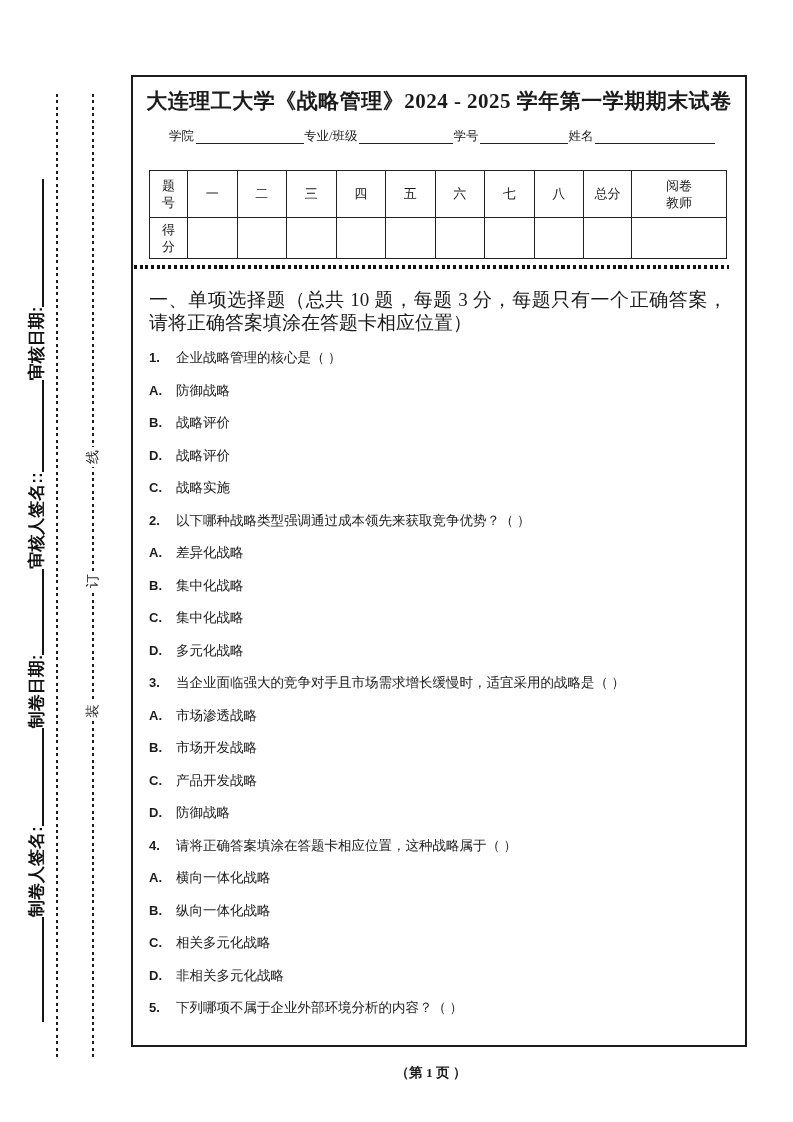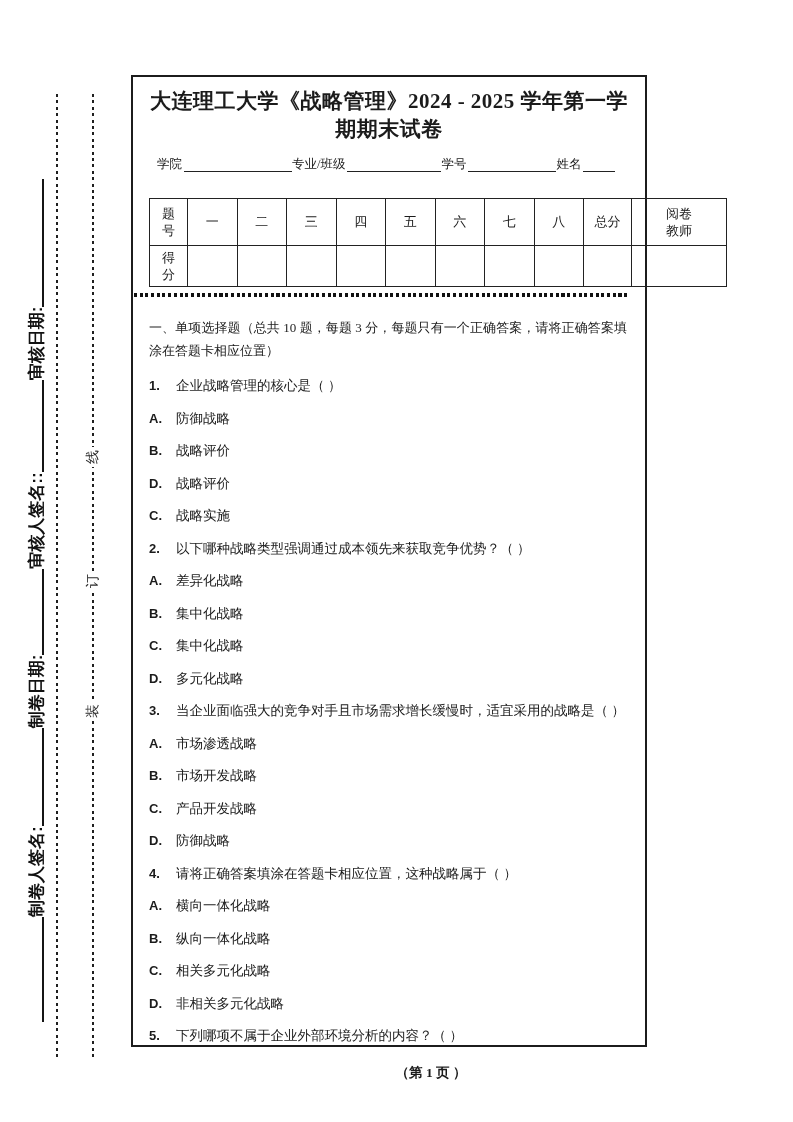--- a/index.html
+++ b/index.html
@@ -24,50 +24,50 @@
     background:repeating-linear-gradient(to bottom,#1f1f1f 0 3px,transparent 3px 6.4px);
   }
   .bind-char {
     position:absolute; left:83px; width:20px; height:18px; line-height:18px;
     text-align:center; transform:rotate(-90deg); background:#fff;
     font-size:14px; color:#2a2a2a; padding:4px 0;
   }
 
   
   .paper {
-    position:absolute; left:131px; top:75px; width:516px; height:972px;
+    position:absolute; left:131px; top:75px; width:616px; height:972px;
     border:2px solid #1c1c1c; box-sizing:border-box; background:#fff;
   }
   .exam-title {
     margin:10px 8px 0 8px; text-align:center;
     font-size:21px; font-weight:600; letter-spacing:0.5px; line-height:28px;
   }
   .fields-row {
-    display:flex; align-items:center; margin:14px 30px 0 24px;
+    display:flex; align-items:center; margin:14px 30px 0 36px;
     font-size:12.5px; line-height:15px;
   }
   .fields-row .flabel { white-space:nowrap; padding-right:2px; }
   .fblank { display:inline-block; border-bottom:1.2px solid #222; height:14px; }
 
   table.score { border-collapse:collapse; margin:26px 0 0 16px; table-layout:fixed; width:577px; }
   table.score th, table.score td {
     border:1px solid #222; padding:0; text-align:center; vertical-align:middle;
     font-size:13px; font-weight:normal;
   }
   table.score { border:1.5px solid #1c1c1c; }
   .pre { white-space:pre-line; line-height:17px; }
   tr.hdr-row { height:47px; }
   tr.score-row { height:41px; }
 
   .dot-sep {
     margin:6px 16px 0 1px; height:4px;
     background:repeating-linear-gradient(to right,#111 0 3px,transparent 3px 5.7px);
   }
 
-  .section-heading { margin:20px 18px 0 16px; font-size:13px; line-height:22.5px; text-align:justify; }
+  .section-heading { margin:20px 18px 0 16px; font-size:19px; line-height:22.5px; text-align:justify; }
   .questions { margin:8px 18px 0 16px; font-size:13.5px; }
   .qline { height:32.5px; line-height:32.5px; margin:0; white-space:nowrap; }
   .qnum {
     display:inline-block; min-width:27px;
     font-family:"Liberation Sans","DejaVu Sans",sans-serif; font-weight:600; font-size:13px;
   }
 
   .page-footer {
     position:absolute; left:123px; top:1064px; width:616px; text-align:center;
     font-size:13.5px; font-weight:bold;

